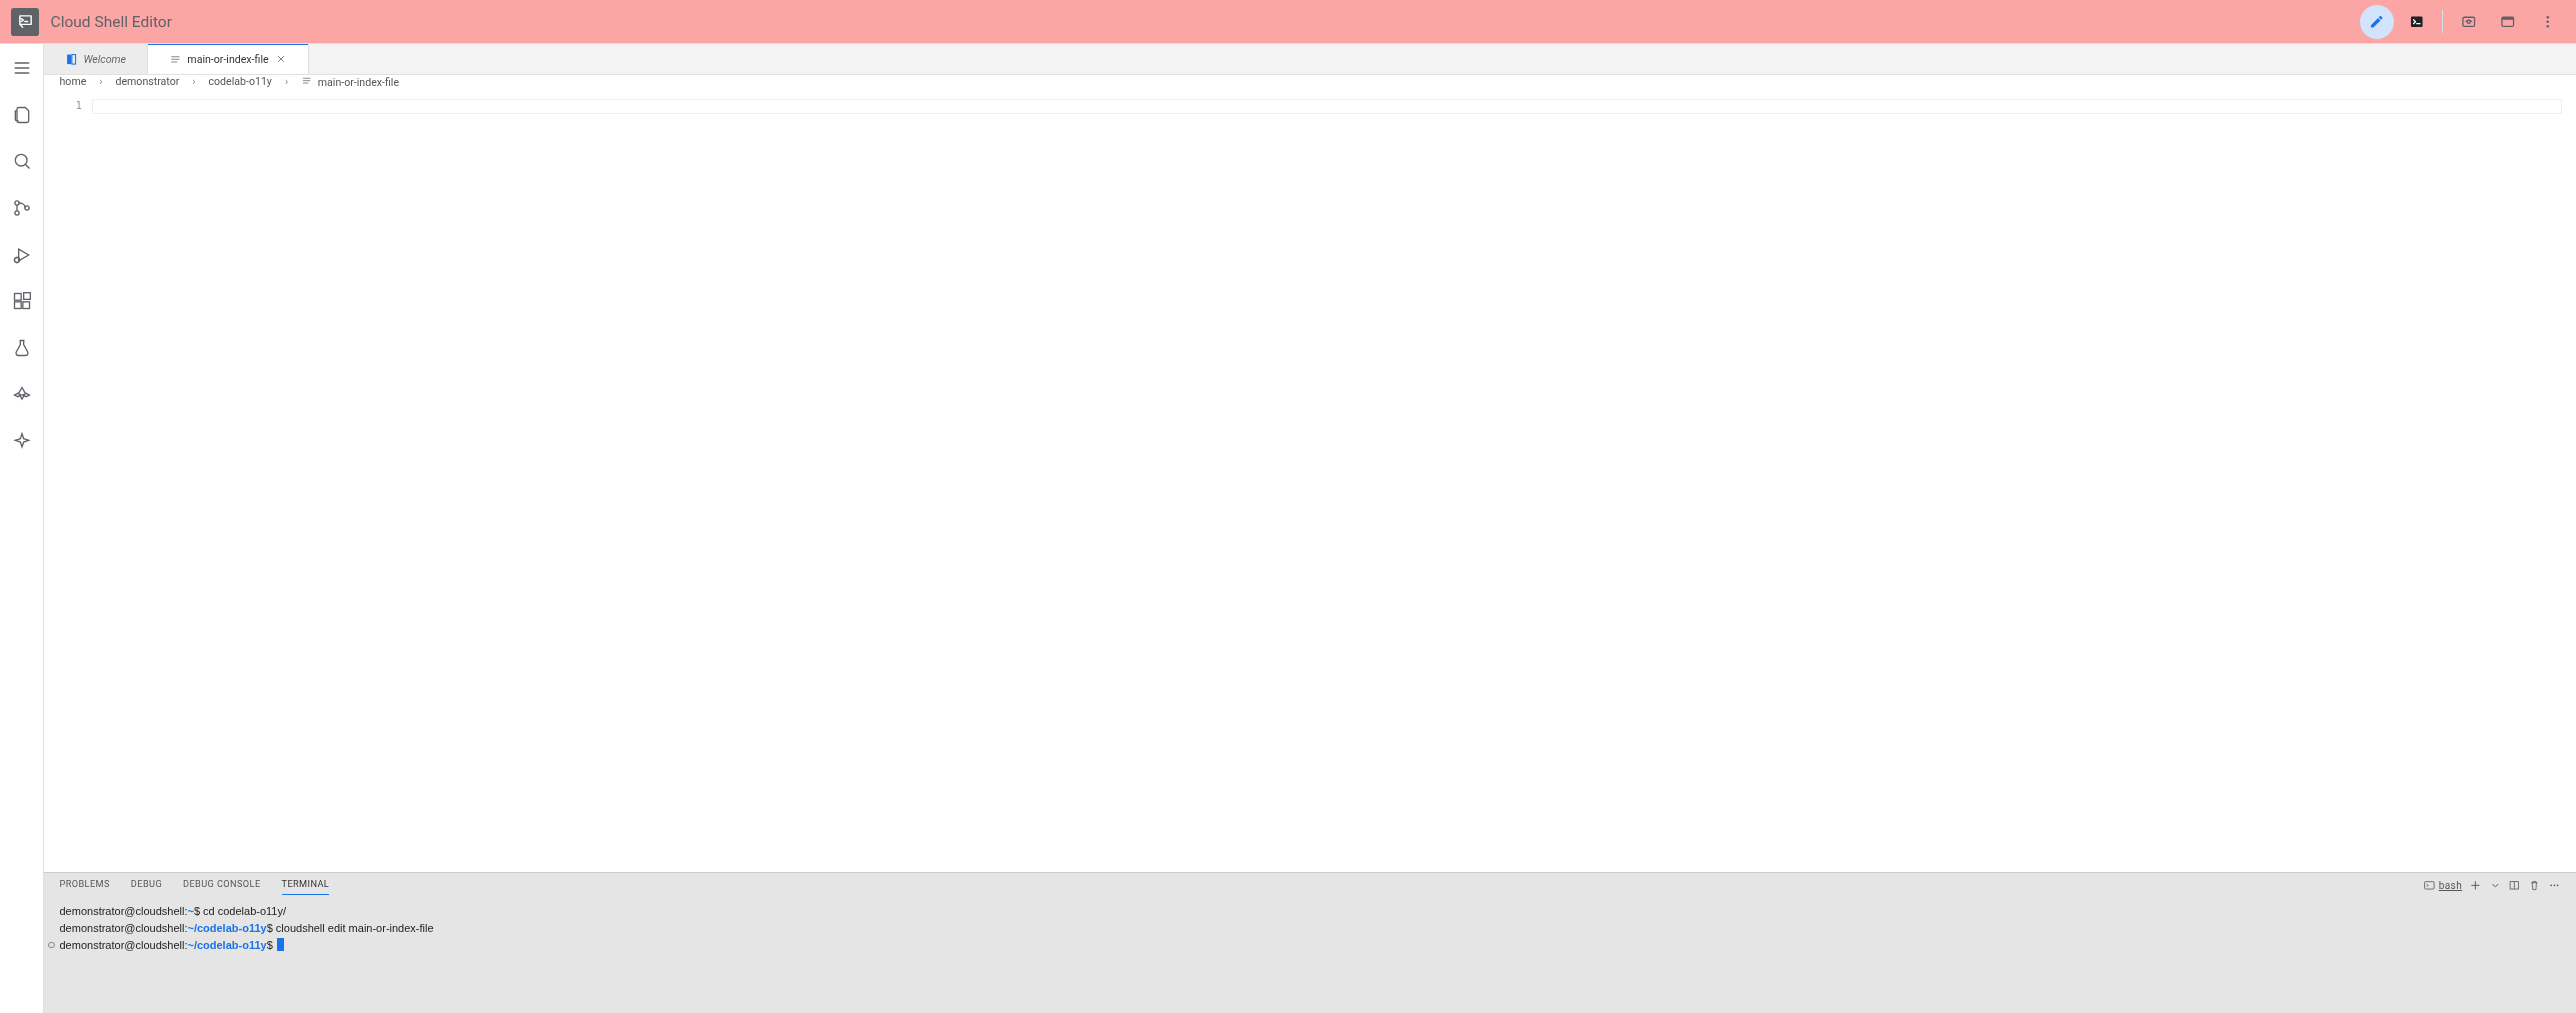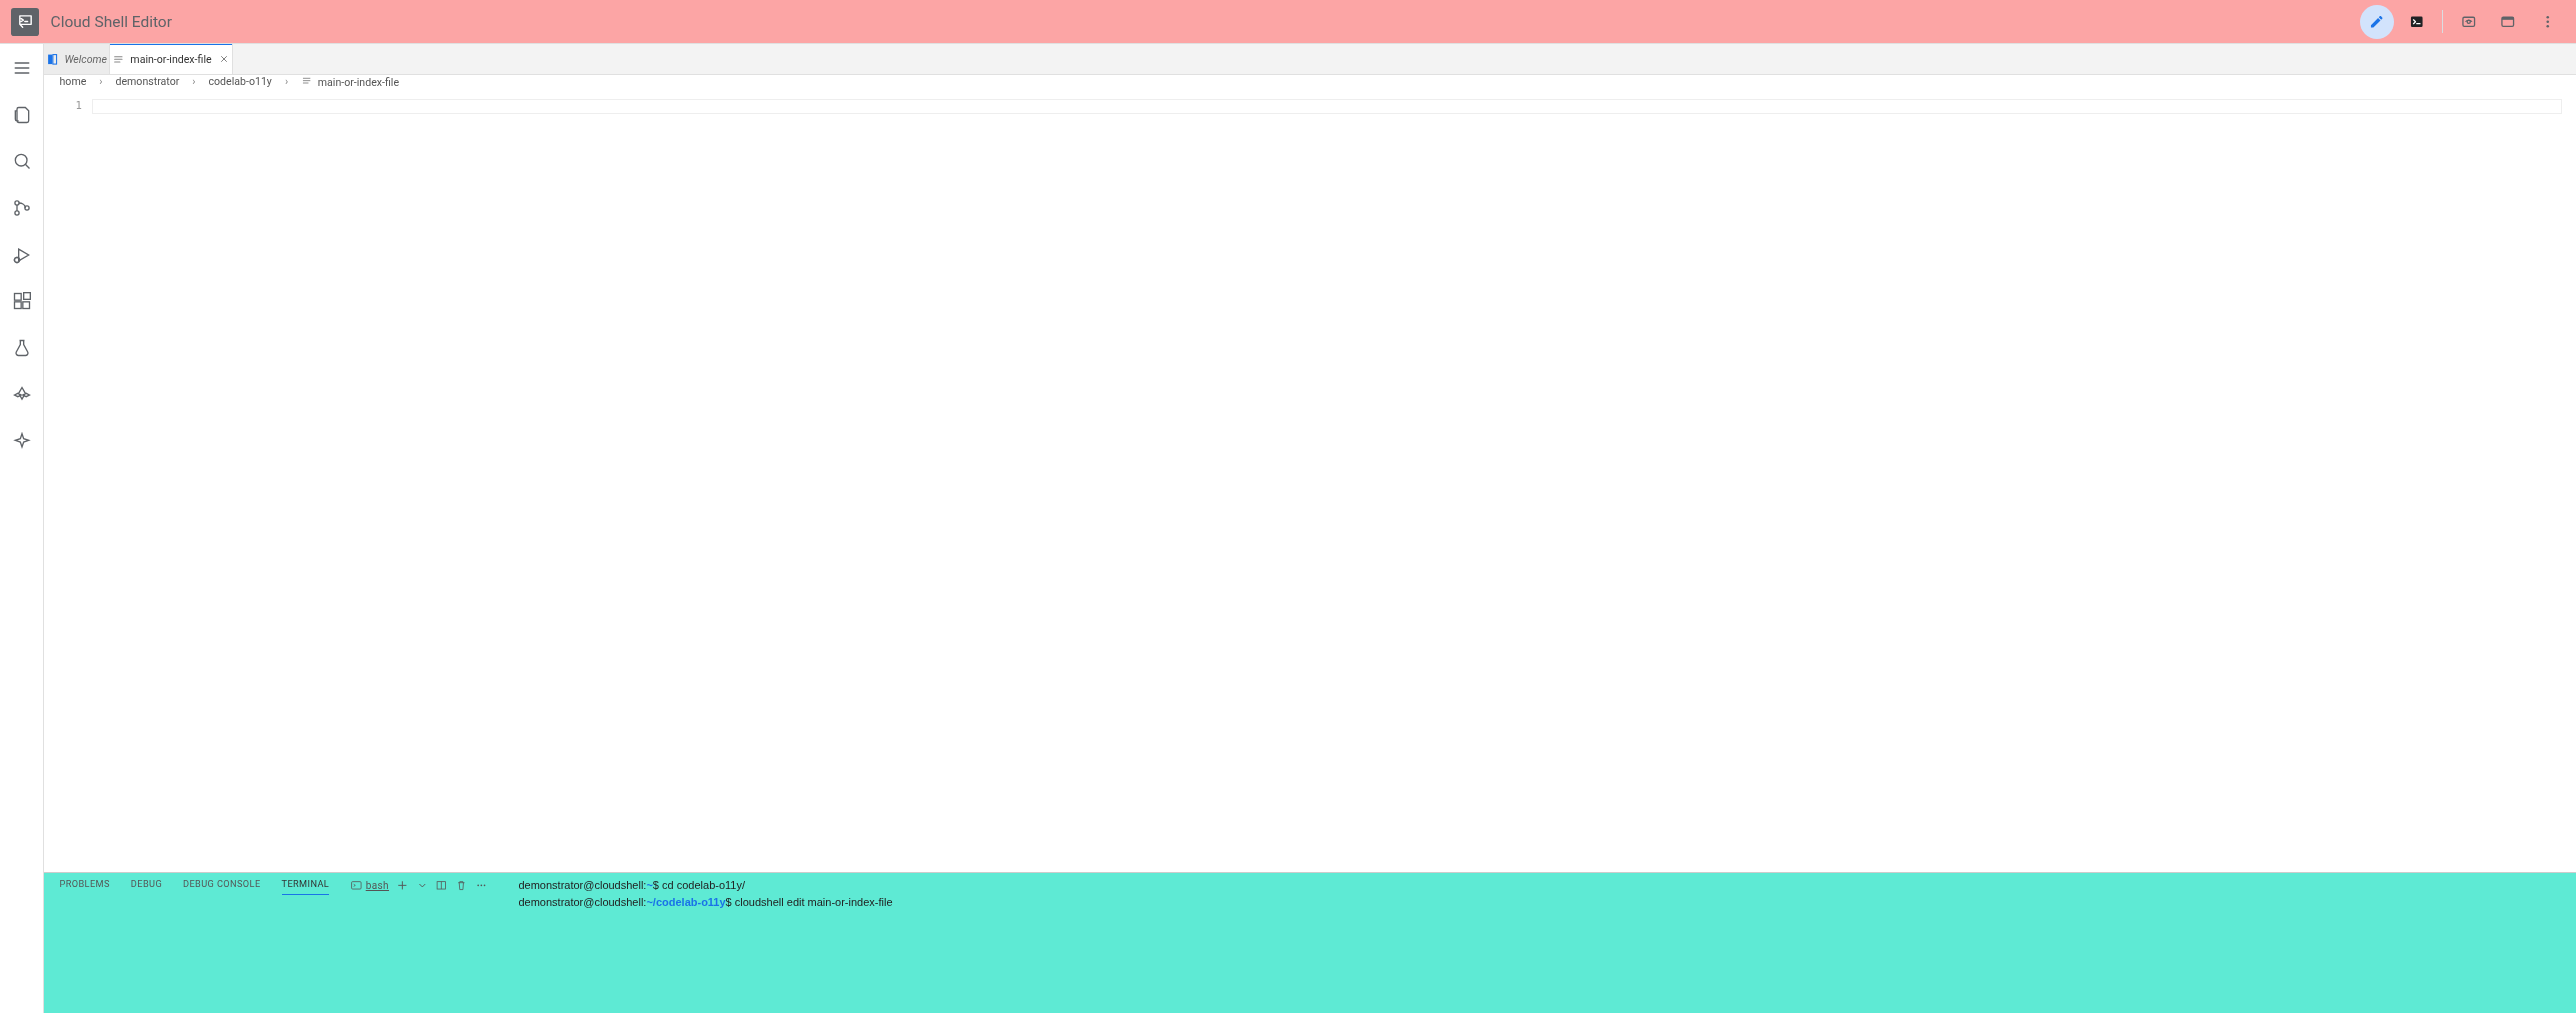--- a/index.html
+++ b/index.html
@@ -74,21 +74,21 @@
 .tabs-row {
   height: 31px;
   display: flex;
   align-items: stretch;
   background: #f3f3f3;
   border-bottom: 0.7px solid #e0e0e0;
 }
 .tab {
   display: flex;
   align-items: center;
-  padding: 0 2px;
+  padding: 0 21px;
   gap: 5.7px;
   font-size: 10.6px;
   color: #555;
   border-right: 0.7px solid #e0e0e0;
   background: #ececec;
   cursor: pointer;
   position: relative;
 }
 .tab.active {
   background: #fff;
@@ -149,23 +149,23 @@
 }
 .code-line.current {
   border: 0.7px solid #eee;
   margin-right: 14px;
 }
 
 
 .panel {
   border-top: 0.7px solid #ccc;
   display: flex;
-  flex-direction: row;
+  flex-direction: column;
   height: 141px;
-  background: #5eead4;
+  background: #e5e5e5;
   justify-content: flex-end;
 }
 .panel-tabs {
   height: 25.4px;
   display: flex;
   align-items: center;
   padding: 0 15.5px;
   gap: 21px;
   font-size: 9.2px;
   letter-spacing: 0.4px;
@@ -417,17 +417,18 @@
                 <circle cx="12" cy="12" r="1.6" fill="#555"></circle>
                 <circle cx="18" cy="12" r="1.6" fill="#555"></circle>
               </svg>
           </div>
         </div>
       </div>
 
       <div class="terminal">
         <div class="term-line"><span>demonstrator@cloudshell:</span><span class="term-path">~</span>$ <span>cd codelab-o11y/</span></div>
         <div class="term-line"><span>demonstrator@cloudshell:</span><span class="term-path">~/codelab-o11y</span>$ <span>cloudshell edit main-or-index-file</span></div>
+        <div class="term-line" style="position:relative"><span class="term-dirty" style="top:5px;left:-11.3px"></span><span>demonstrator@cloudshell:</span><span class="term-path">~/codelab-o11y</span>$ <span class="term-cursor"></span></div>
       </div>
     </div>
   </div>
 </div>
 
 
 </body></html>

